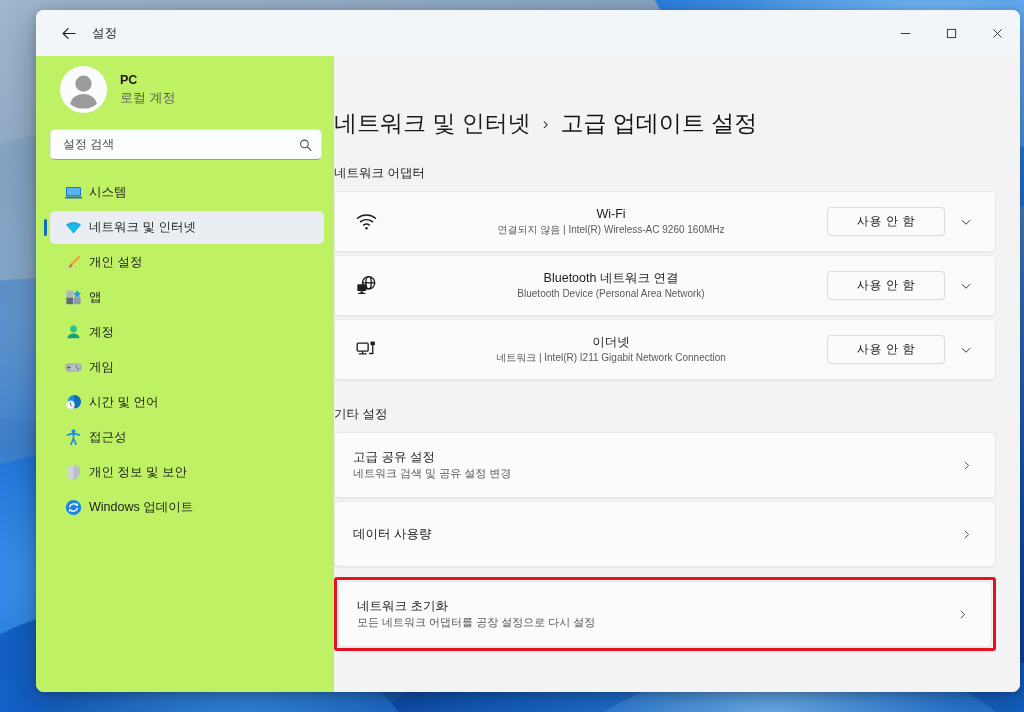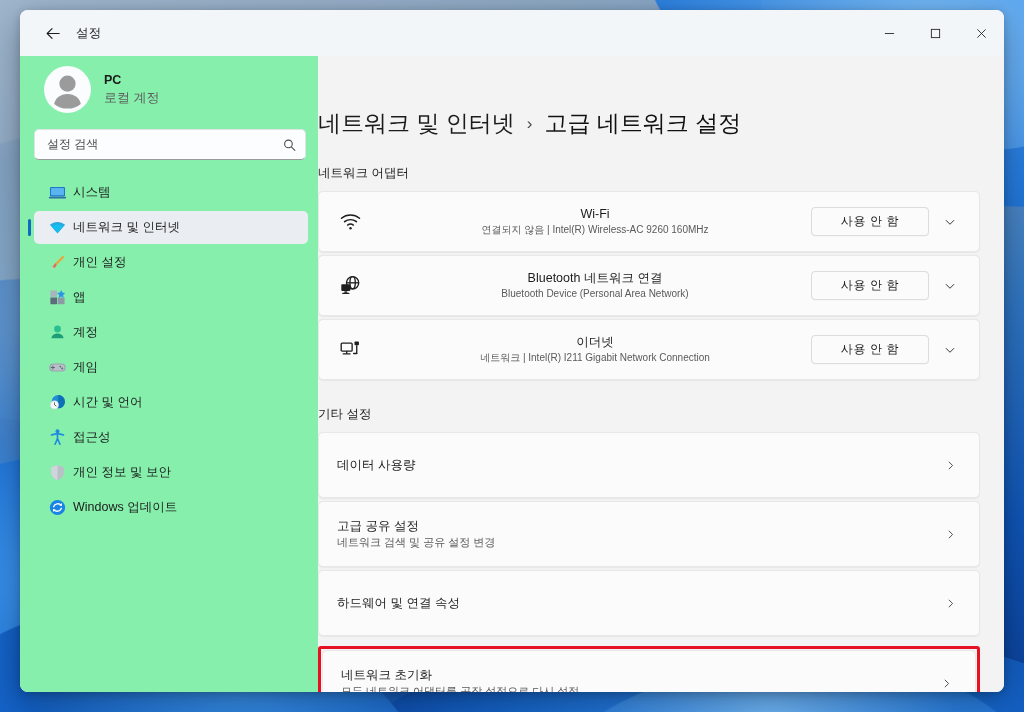--- a/index.html
+++ b/index.html
@@ -34,21 +34,21 @@
         background: radial-gradient(ellipse at 50% 25%, #2e86e8 0%, #1462c6 40%, #0a3f9c 72%, rgba(7,44,110,0) 100%); }
   .b7 { left:520px; top:660px; width:520px; height:300px;
         background: radial-gradient(ellipse at 50% 20%, #6fb5f5 0%, #2a7ddc 50%, rgba(15,75,170,0) 100%);
         transform: rotate(-6deg); }
   .b8 { left:-60px; top:610px; width:480px; height:260px;
         background: radial-gradient(ellipse at 60% 20%, #3a92ea 0%, #125fc4 55%, rgba(10,60,150,0) 100%);
         transform: rotate(9deg); }
 
   
   .window {
-    position: absolute; left: 20px; top: 10px; width: 984px; height: 682px;
+    position: absolute; left: 36px; top: 10px; width: 984px; height: 682px;
     background: #f3f3f3; border-radius: 8px 8px 8px 8px;
     box-shadow: 0 10px 34px rgba(0,0,0,.30), 0 2px 8px rgba(0,0,0,.18);
     overflow: hidden; display: flex; flex-direction: column;
   }
 
   
   .titlebar {
     height: 46px; flex: 0 0 46px; display: flex; align-items: center;
     background: #f3f6f9; position: relative;
   }
@@ -65,21 +65,21 @@
   .wc {
     width: 46px; height: 46px; display: flex; align-items: center; justify-content: center;
     color: #2a2a2a;
   }
   .wc svg { width: 11px; height: 11px; }
 
   .body-row { flex: 1 1 auto; display: flex; min-height: 0; }
 
   
   .sidebar {
-    width: 298px; flex: 0 0 298px; background: #86efac;
+    width: 298px; flex: 0 0 298px; background: #bef264;
     padding: 0 10px 0 14px; overflow: hidden;
   }
   .account {
     display: flex; align-items: center; gap: 13px; padding: 10px 0 16px 10px;
   }
   .avatar {
     width: 47px; height: 47px; border-radius: 50%; background: #fafcfe;
     display: flex; align-items: center; justify-content: center; overflow: hidden;
     flex: 0 0 47px;
   }
@@ -354,21 +354,21 @@
 
         </div>
       </div>
 
       <div class="main">
 
         <div class="page-head">
           <div class="breadcrumb">
             <span class="crumb-prev">네트워크 및 인터넷</span>
             <span class="crumb-sep">›</span>
-            <span class="crumb-cur">고급 네트워크 설정</span>
+            <span class="crumb-cur">고급 업데이트 설정</span>
           </div>
         </div>
 
         <div class="section-title">네트워크 어댑터</div>
 
         <div class="card adapter">
           <span class="ad-ico">
             <svg viewBox="0 0 24 24" fill="none" stroke="currentColor" stroke-width="1.6" stroke-linecap="round">
               <path d="M2.6 8.6A15 15 0 0121.4 8.6"></path>
               <path d="M5.8 12.2a10.2 10.2 0 0112.4 0"></path>
@@ -431,51 +431,41 @@
             <svg viewBox="0 0 16 16" fill="none" stroke="currentColor" stroke-width="1.3" stroke-linecap="round" stroke-linejoin="round">
                 <polyline points="3,6 8,11 13,6"></polyline>
               </svg>
           </span>
         </div>
 
         <div class="section-title">기타 설정</div>
 
         <div class="card settingrow tall">
           <div class="sr-txt">
-            <div class="sr-title">데이터 사용량</div>
+            <div class="sr-title">고급 공유 설정</div>
+            <div class="sr-sub">네트워크 검색 및 공유 설정 변경</div>
           </div>
           <span class="chev-right">
             <svg viewBox="0 0 16 16" fill="none" stroke="currentColor" stroke-width="1.3" stroke-linecap="round" stroke-linejoin="round">
                 <polyline points="6,3 11,8 6,13"></polyline>
               </svg>
           </span>
         </div>
 
         <div class="card settingrow tall">
           <div class="sr-txt">
-            <div class="sr-title">고급 공유 설정</div>
-            <div class="sr-sub">네트워크 검색 및 공유 설정 변경</div>
+            <div class="sr-title">데이터 사용량</div>
           </div>
           <span class="chev-right">
             <svg viewBox="0 0 16 16" fill="none" stroke="currentColor" stroke-width="1.3" stroke-linecap="round" stroke-linejoin="round">
                 <polyline points="6,3 11,8 6,13"></polyline>
               </svg>
           </span>
         </div>
 
-        <div class="card settingrow tall">
-          <div class="sr-txt">
-            <div class="sr-title">하드웨어 및 연결 속성</div>
-          </div>
-          <span class="chev-right">
-            <svg viewBox="0 0 16 16" fill="none" stroke="currentColor" stroke-width="1.3" stroke-linecap="round" stroke-linejoin="round">
-                <polyline points="6,3 11,8 6,13"></polyline>
-              </svg>
-          </span>
-        </div>
 
         <div class="highlight-wrap">
           <div class="card settingrow tall">
             <div class="sr-txt">
               <div class="sr-title">네트워크 초기화</div>
               <div class="sr-sub">모든 네트워크 어댑터를 공장 설정으로 다시 설정</div>
             </div>
             <span class="chev-right">
               <svg viewBox="0 0 16 16" fill="none" stroke="currentColor" stroke-width="1.3" stroke-linecap="round" stroke-linejoin="round">
                   <polyline points="6,3 11,8 6,13"></polyline>

